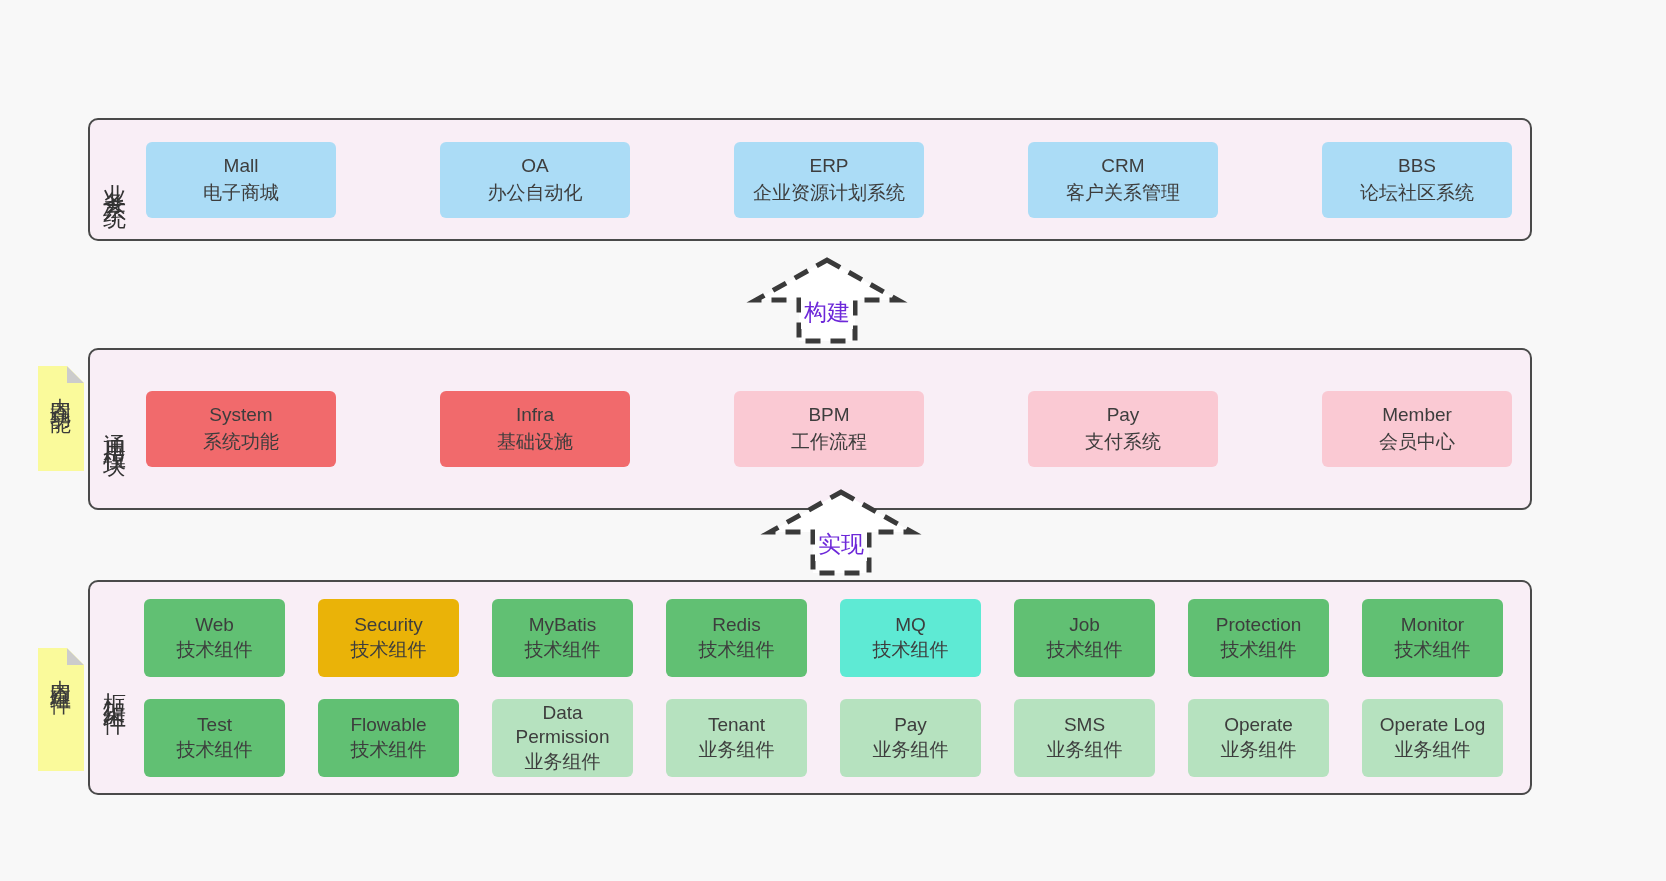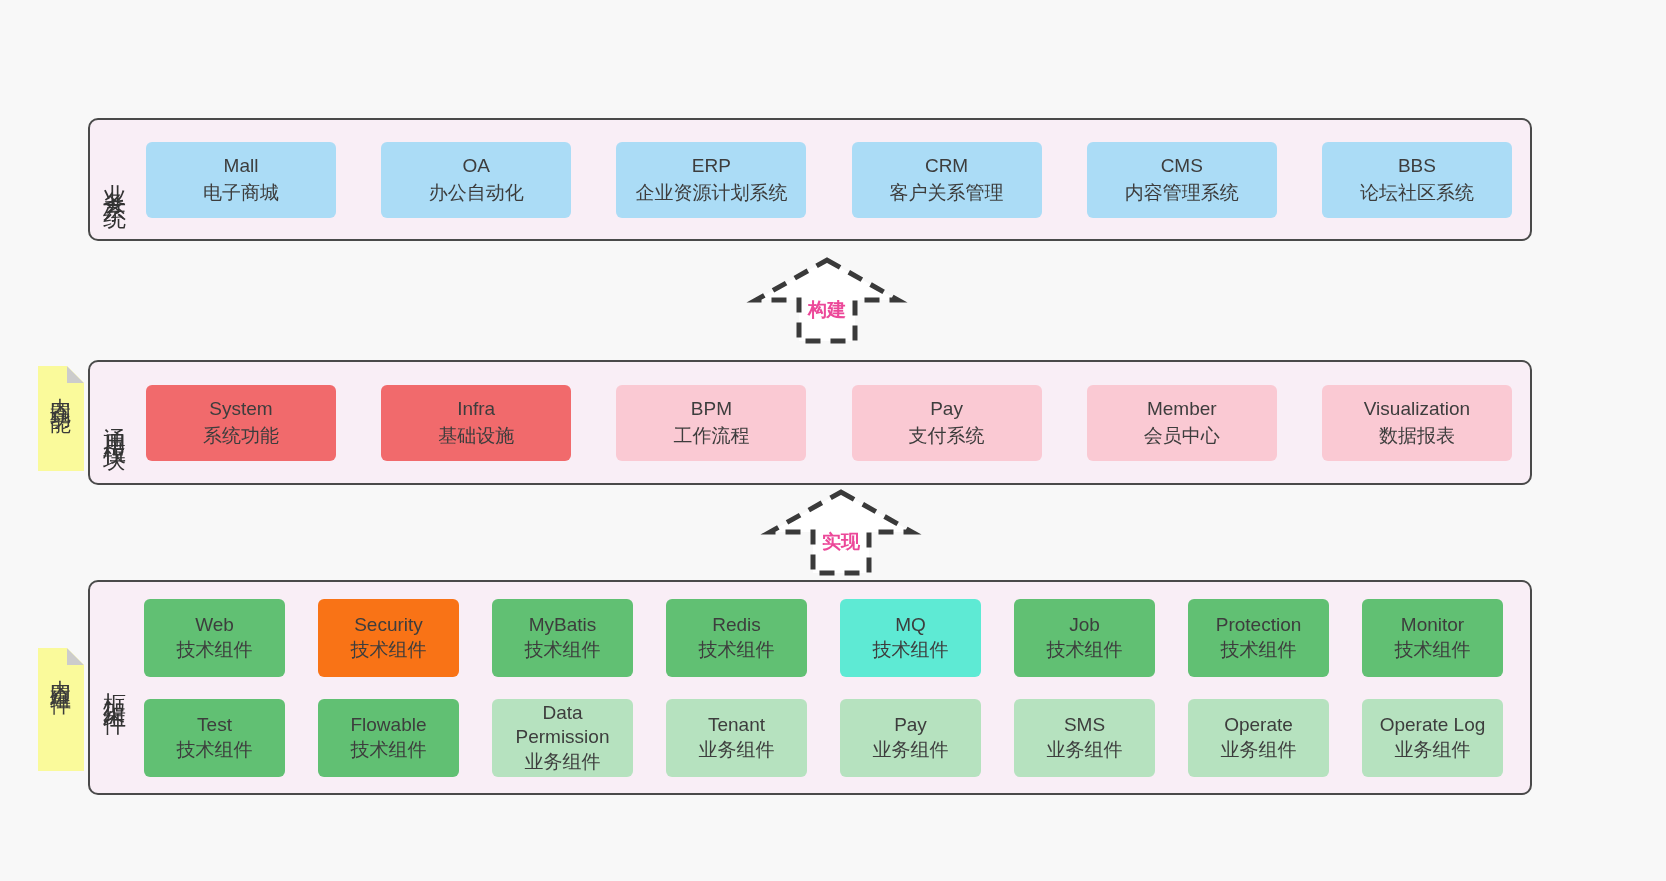--- a/index.html
+++ b/index.html
@@ -16,21 +16,21 @@
   
   .band{
     position:absolute;left:88px;width:1444px;
     background:#f9eef6;
     border:2px solid #4a4a4a;
     border-radius:10px;
     box-sizing:border-box;
     display:flex;align-items:center;
   }
   .band-1{top:118px;height:123px;}
-  .band-2{top:360px;height:125px;}
+  .band-2{top:348px;height:162px;}
   .band-3{top:580px;height:215px;}
 
   .band-label{
     flex:none;
     writing-mode:vertical-rl;
     text-orientation:upright;
     font-size:23px;
     letter-spacing:7px;
     line-height:1;
     color:#333;
@@ -76,24 +76,23 @@
   .arrow{position:absolute;width:150px;height:88px;}
   .arrow-1{left:752px;top:256px;}
   .arrow-2{left:766px;top:488px;}
   .arrow svg{display:block;width:100%;height:100%;overflow:visible;}
   .arrow-label{
     position:absolute;
     left:50%;top:40px;
     transform:translateX(-50%);
     background:#ffffff;
     padding:1px 3px;
-    font-size:19px;
-    color:#ec4899;
+    font-size:23px;
+    color:#6d28d9;
     white-space:nowrap;
-    font-weight:bold;
   }
 
   
   .sticky{
     position:absolute;left:38px;width:46px;
     background:#fafa9b;
     clip-path:polygon(0 0,calc(100% - 17px) 0,100% 17px,100% 100%,0 100%);
     display:flex;justify-content:center;
     box-sizing:border-box;
     padding-top:15px;
@@ -142,24 +141,20 @@
         </div>
         <div class="box box-blue" style="background: rgb(171, 220, 246);">
           <div class="box-name">ERP</div>
           <div class="box-desc">企业资源计划系统</div>
         </div>
         <div class="box box-blue" style="background: rgb(171, 220, 246);">
           <div class="box-name">CRM</div>
           <div class="box-desc">客户关系管理</div>
         </div>
         <div class="box box-blue" style="background: rgb(171, 220, 246);">
-          <div class="box-name">CMS</div>
-          <div class="box-desc">内容管理系统</div>
-        </div>
-        <div class="box box-blue" style="background: rgb(171, 220, 246);">
           <div class="box-name">BBS</div>
           <div class="box-desc">论坛社区系统</div>
         </div>
       </div>
   </section>
 
   <div class="arrow arrow-1">
     <svg viewBox="0 0 150 88">
       <path d="M75 4 L146 44 L103 44 L103 85 L47 85 L47 44 L4 44 Z" fill="#ffffff" stroke="#3a3a3a" stroke-width="5" stroke-dasharray="15 10" stroke-linejoin="miter"></path>
     </svg>
@@ -182,42 +177,38 @@
           <div class="box-desc">工作流程</div>
         </div>
         <div class="box box-pink" style="background: rgb(250, 201, 211);">
           <div class="box-name">Pay</div>
           <div class="box-desc">支付系统</div>
         </div>
         <div class="box box-pink" style="background: rgb(250, 201, 211);">
           <div class="box-name">Member</div>
           <div class="box-desc">会员中心</div>
         </div>
-        <div class="box box-pink" style="background: rgb(250, 201, 211);">
-          <div class="box-name">Visualization</div>
-          <div class="box-desc">数据报表</div>
-        </div>
       </div>
   </section>
 
   <div class="arrow arrow-2">
     <svg viewBox="0 0 150 88">
       <path d="M75 4 L146 44 L103 44 L103 85 L47 85 L47 44 L4 44 Z" fill="#ffffff" stroke="#3a3a3a" stroke-width="5" stroke-dasharray="15 10" stroke-linejoin="miter"></path>
     </svg>
     <span class="arrow-label">实现</span>
   </div>
 
   <section class="band band-3">
     <div class="band-label">框架组件</div>
     <div class="boxes-grid">
         <div class="box box-green" style="background: rgb(97, 192, 115);">
           <div class="box-name">Web</div>
           <div class="box-desc">技术组件</div>
         </div>
-        <div class="box box-green" style="background: #f97316; text-align: right;">
+        <div class="box box-green" style="background: #eab308; text-align: right;">
           <div class="box-name">Security</div>
           <div class="box-desc">技术组件</div>
         </div>
         <div class="box box-green" style="background: rgb(97, 192, 115);">
           <div class="box-name">MyBatis</div>
           <div class="box-desc">技术组件</div>
         </div>
         <div class="box box-green" style="background: rgb(97, 192, 115);">
           <div class="box-name">Redis</div>
           <div class="box-desc">技术组件</div>

